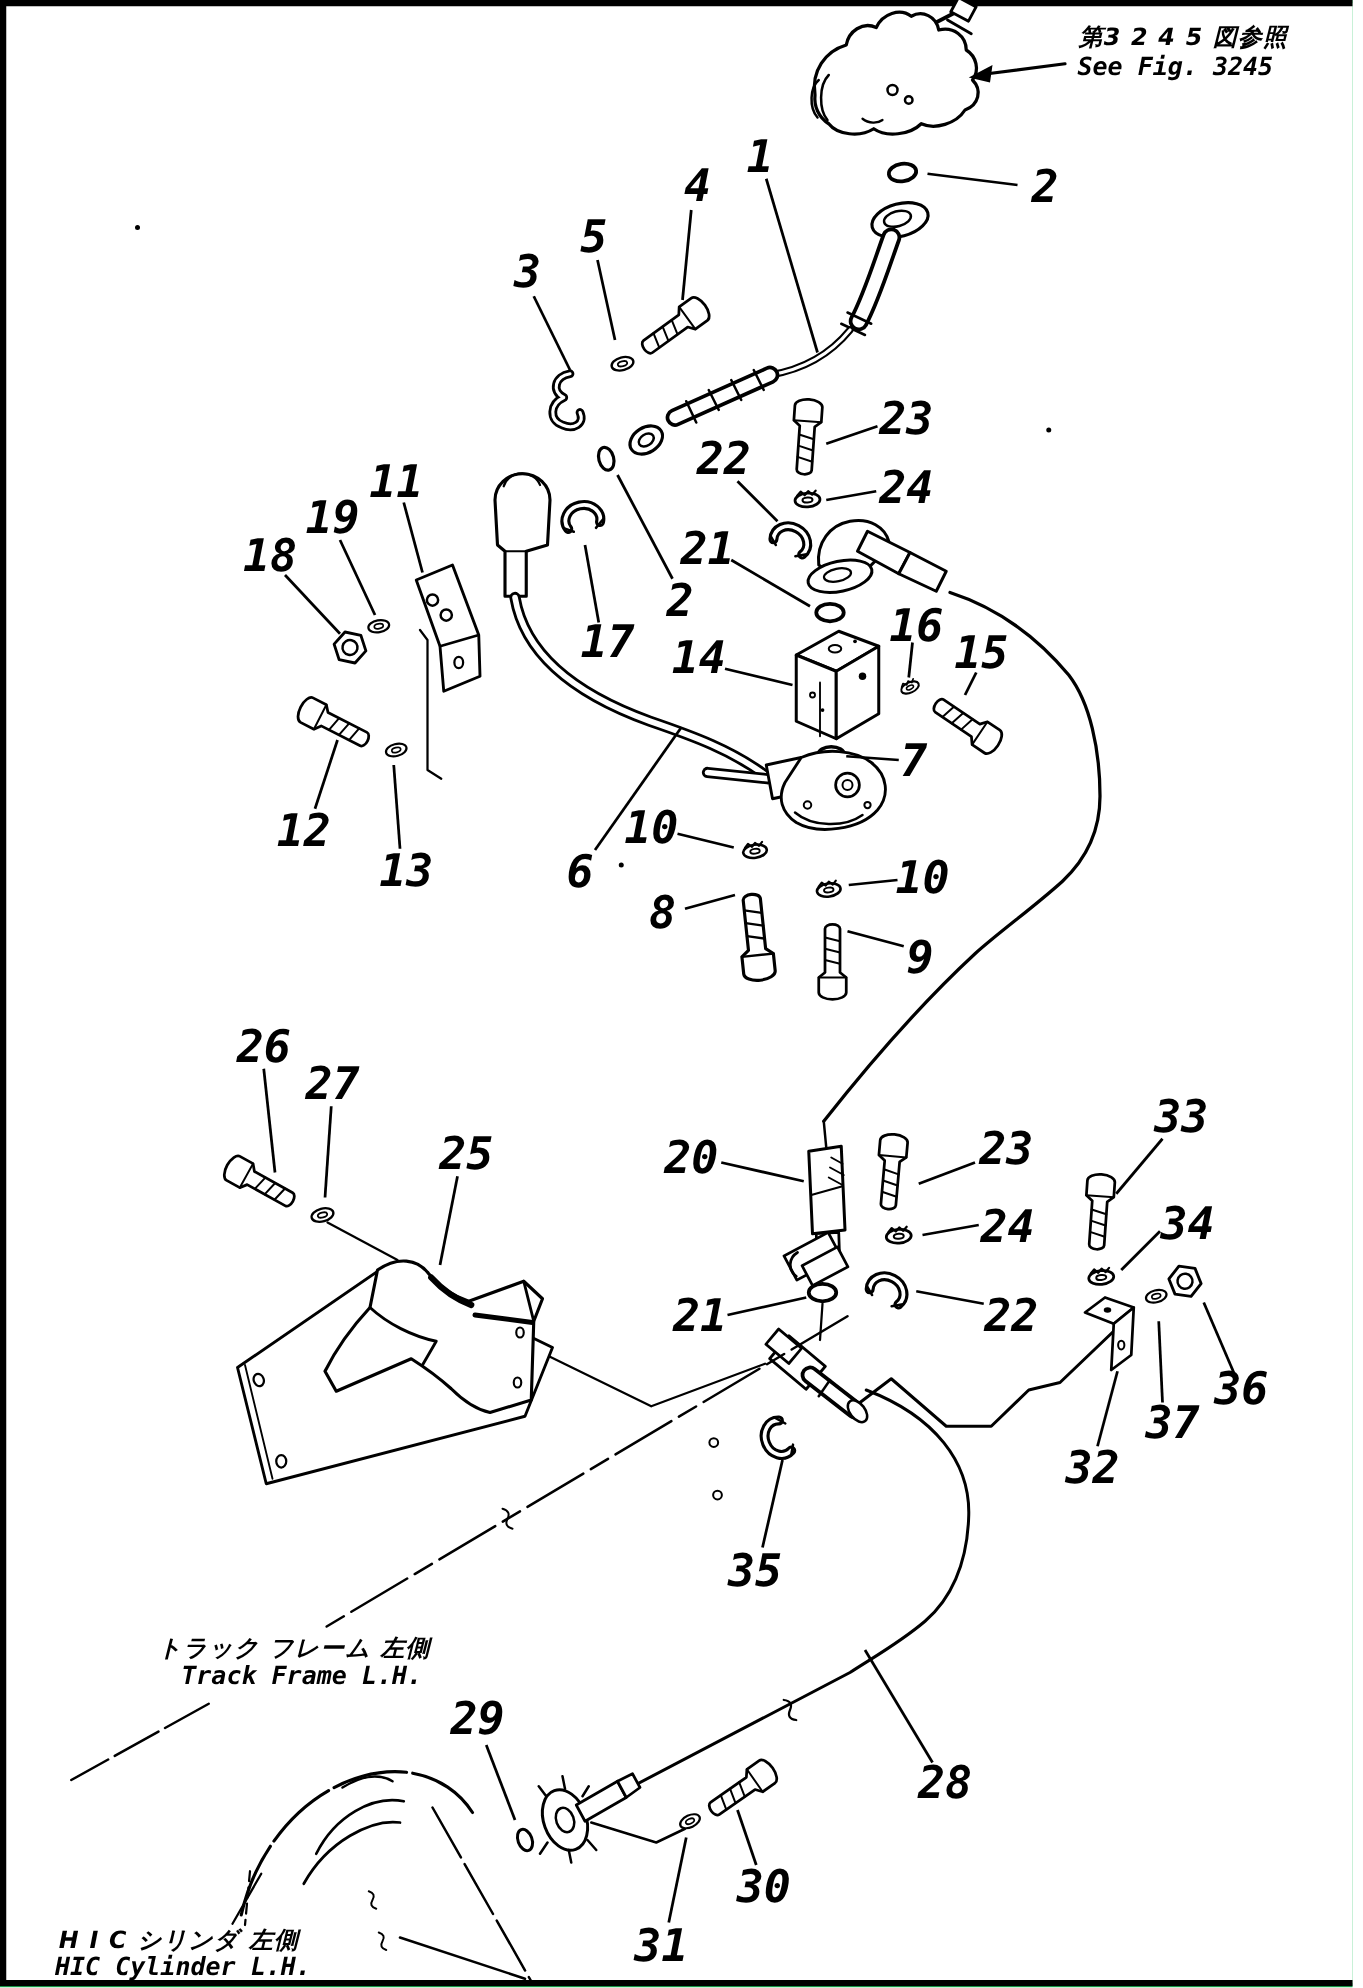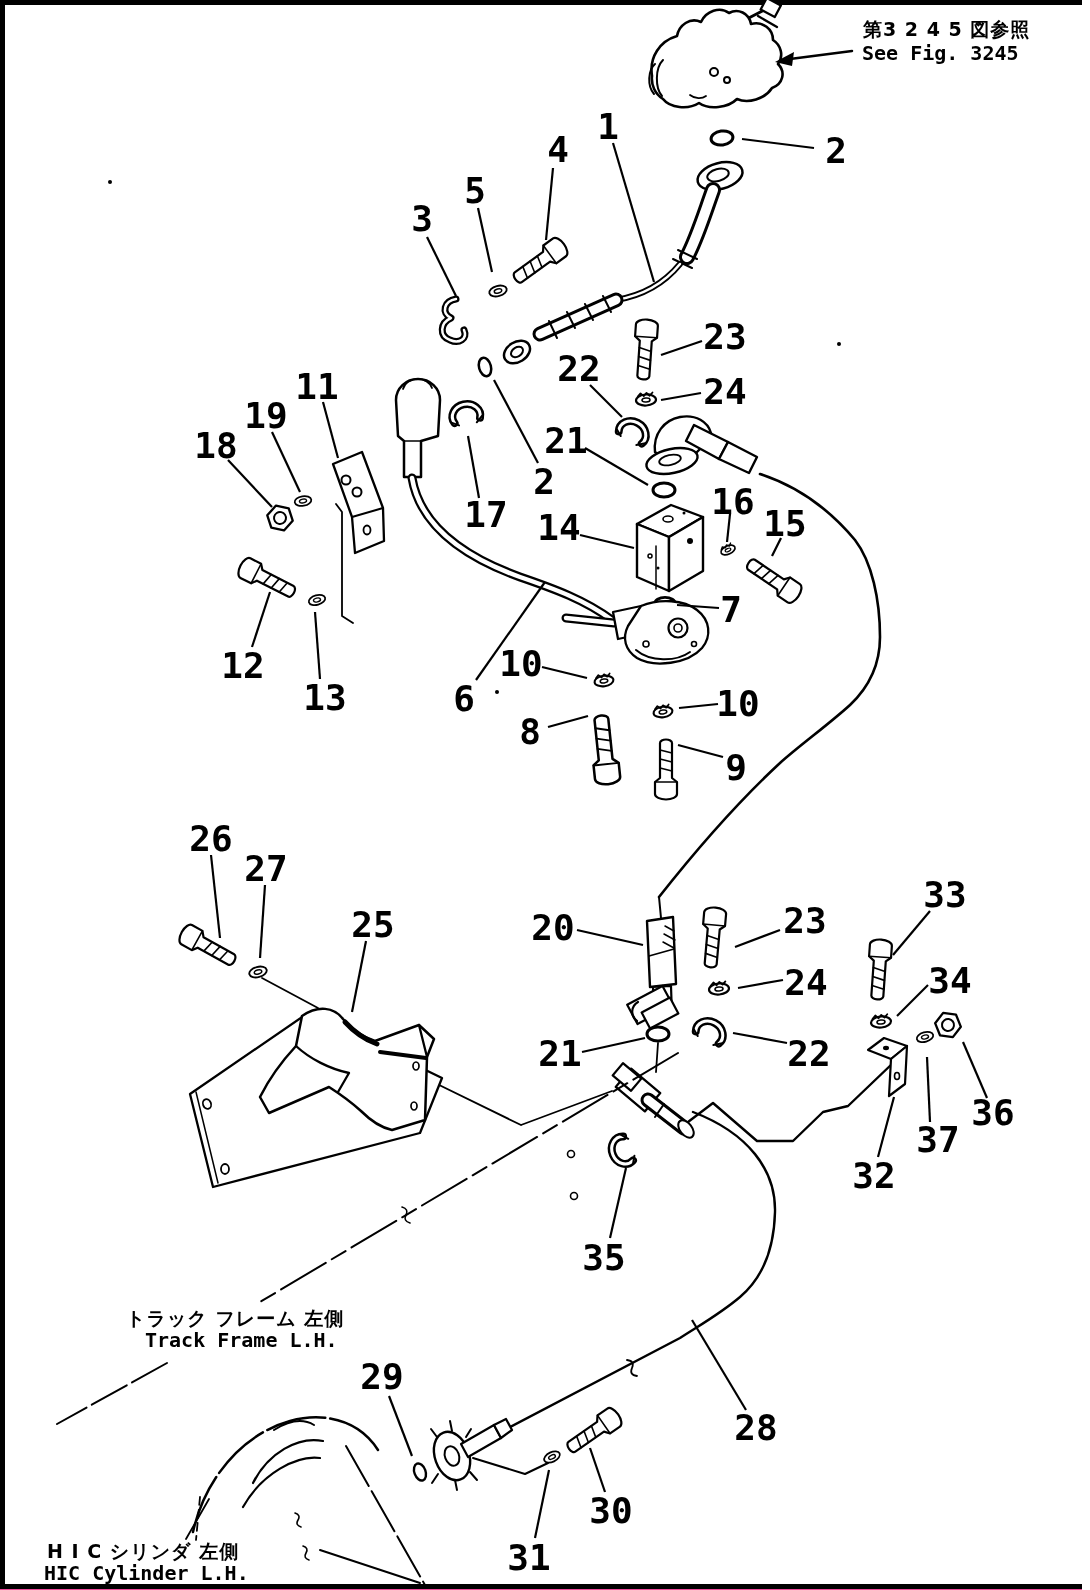--- a/index.html
+++ b/index.html
@@ -1,16 +1,16 @@
 <!DOCTYPE html>
 <html><head>
 <meta charset="utf-8">
 <style>
   html,body{margin:0;padding:0;background:#fff;}
-  .page{position:relative;width:1082px;height:1590px;background:#ec4899;overflow:hidden;}
+  .page{position:relative;width:1082px;height:1590px;background:#22c55e;overflow:hidden;font-style:italic;}
   svg{display:block;}
   .callout-num{font-family:"DejaVu Sans Mono",monospace;font-weight:bold;font-size:36px;fill:#000;text-anchor:middle;dominant-baseline:central;}
   .leader{stroke:#000;stroke-width:2.2;}
   .anno-jp{font-family:"DejaVu Sans",sans-serif;font-weight:bold;font-size:19px;fill:#000;letter-spacing:1px;}
   .anno-en{font-family:"DejaVu Sans Mono",monospace;font-weight:bold;font-size:20px;fill:#000;}
 </style>
 </head>
 <body>
 
 <div class="page">

